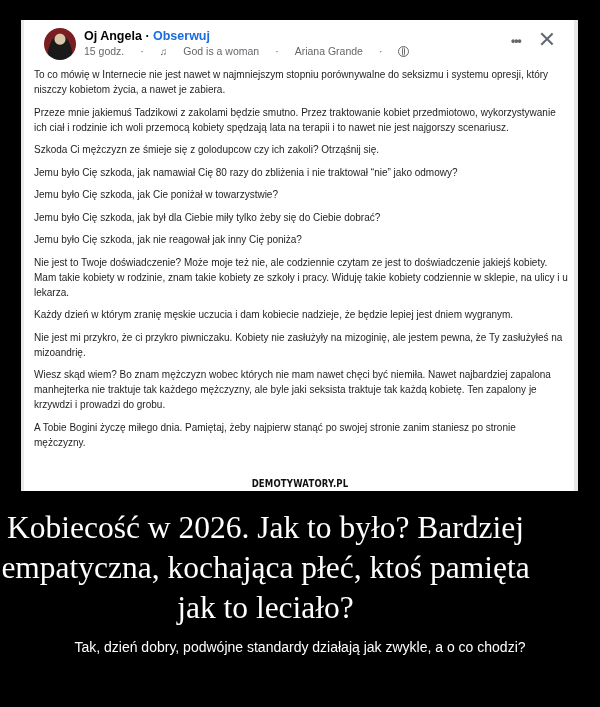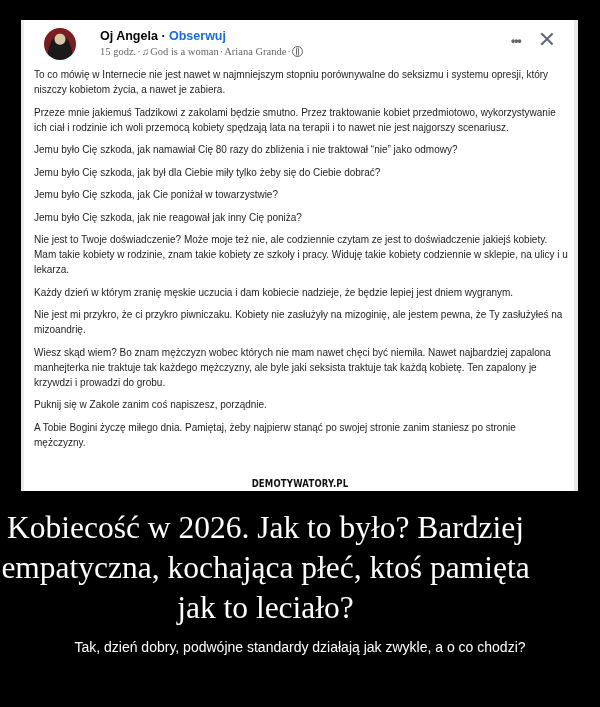--- a/index.html
+++ b/index.html
@@ -37,42 +37,41 @@
       width: 32px;
       height: 32px;
       border-radius: 50%;
       background: radial-gradient(circle at 50% 35%, #d9c7a8 0 5px, transparent 6px),
                   radial-gradient(ellipse at 50% 95%, #1a1a1a 0 12px, transparent 13px),
                   #7a1e22;
       overflow: hidden;
       flex: 0 0 auto;
     }
     .header-text {
-      margin-left: 24px;
+      margin-left: 8px;
       display: flex;
       flex-direction: column;
       line-height: 15px;
     }
     .name-line {
       font-size: 12.5px;
       font-weight: bold;
       color: #050505;
     }
     .name-line .dot { font-weight: bold; color: #050505; }
     .follow {
       color: #1b6ce0;
       font-weight: bold;
     }
     .meta-line {
       font-size: 10.5px;
       color: #65676b;
       display: flex;
       align-items: center;
-      gap: 1px;
-      font-family: Liberation Serif, serif;
+      gap: 16px;
     }
     .music-icon { font-size: 10px; color: #65676b; }
     .globe-icon {
       display: inline-block;
       width: 9px;
       height: 9px;
       border: 1.3px solid #65676b;
       border-radius: 50%;
       position: relative;
     }
@@ -198,29 +197,29 @@
       </div>
     </div>
   </div>
 
   <div class="more-icon">•••</div>
   <div class="close-icon"></div>
 
   <div class="post-body">
     <p>To co mówię w Internecie nie jest nawet w najmniejszym stopniu porównywalne do seksizmu i systemu opresji, który niszczy kobietom życia, a nawet je zabiera.</p>
     <p>Przeze mnie jakiemuś Tadzikowi z zakolami będzie smutno. Przez traktowanie kobiet przedmiotowo, wykorzystywanie ich ciał i rodzinie ich woli przemocą kobiety spędzają lata na terapii i to nawet nie jest najgorszy scenariusz.</p>
+    <p>Szkoda Ci mężczyzn ze śmieje się z golodupcow czy ich zakoli? Otrząśnij się.</p>
     <p>Jemu było Cię szkoda, jak namawiał Cię 80 razy do zbliżenia i nie traktował “nie” jako odmowy?</p>
+    <p>Jemu było Cię szkoda, jak Cie poniżał w towarzystwie?</p>
     <p>Jemu było Cię szkoda, jak był dla Ciebie miły tylko żeby się do Ciebie dobrać?</p>
-    <p>Jemu było Cię szkoda, jak Cie poniżał w towarzystwie?</p>
     <p>Jemu było Cię szkoda, jak nie reagował jak inny Cię poniża?</p>
     <p>Nie jest to Twoje doświadczenie? Może moje też nie, ale codziennie czytam ze jest to doświadczenie jakiejś kobiety. Mam takie kobiety w rodzinie, znam takie kobiety ze szkoły i pracy. Widuję takie kobiety codziennie w sklepie, na ulicy i u lekarza.</p>
     <p>Każdy dzień w którym zranię męskie uczucia i dam kobiecie nadzieje, że będzie lepiej jest dniem wygranym.</p>
     <p>Nie jest mi przykro, że ci przykro piwniczaku. Kobiety nie zasłużyły na mizoginię, ale jestem pewna, że Ty zasłużyłeś na mizoandrię.</p>
     <p>Wiesz skąd wiem? Bo znam mężczyzn wobec których nie mam nawet chęci być niemiła. Nawet najbardziej zapalona manhejterka  nie traktuje tak każdego mężczyzny, ale byle jaki seksista traktuje tak każdą kobietę. Ten zapalony je krzywdzi i prowadzi do grobu.</p>
-    <p>Puknij się w Zakole zanim coś napiszesz, porządnie.</p>
     <p>A Tobie Bogini życzę miłego dnia. Pamiętaj, żeby najpierw stanąć po swojej stronie zanim staniesz po stronie mężczyzny.</p>
   </div>
 </div>
 
 <div class="watermark-tab"></div>
 <div class="watermark-text">DEMOTYWATORY.PL</div>
 
 <div class="title">Kobiecość w 2026. Jak to było? Bardziej empatyczna, kochająca płeć, ktoś pamięta jak to leciało?</div>
 <div class="subtitle">Tak, dzień dobry, podwójne standardy działają jak zwykle, a o co chodzi?</div>
 

